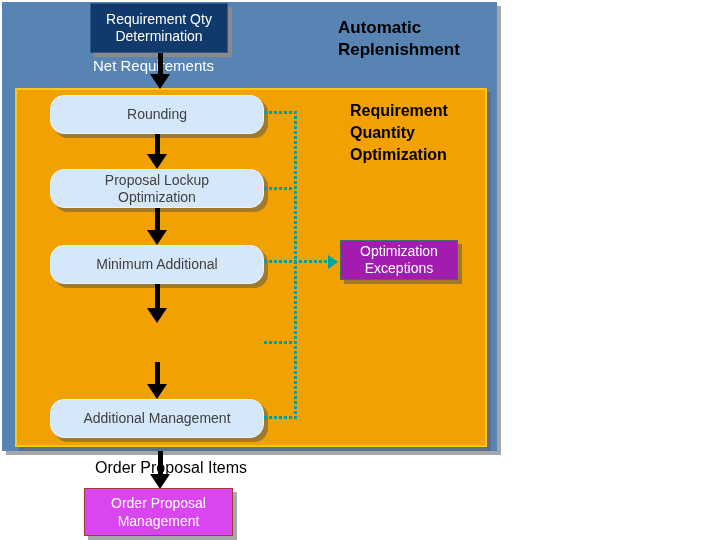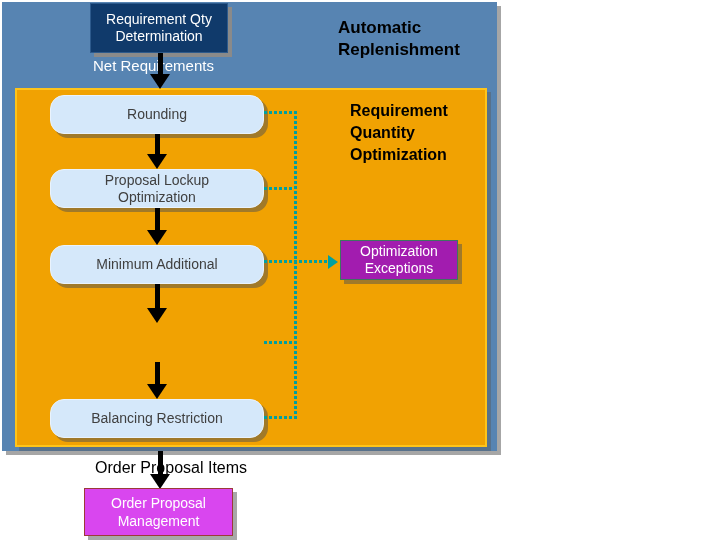--- a/index.html
+++ b/index.html
@@ -120,21 +120,21 @@
   <div class="node step-box step-3">
     <span class="lbl">Minimum Additional</span>
   </div>
   <div class="shaft s4"></div>
   <div class="head h4"></div>
 
   <div class="shaft s5"></div>
   <div class="head h5"></div>
 
   <div class="node step-box step-5">
-    <span class="lbl">Balancing Restriction</span>
+    <span class="lbl">Additional Management</span>
   </div>
 
   <div class="dot-v"></div>
   <div class="dot-h stub-1"></div>
   <div class="dot-h stub-2"></div>
   <div class="dot-h stub-main"></div>
   <div class="dot-h stub-4"></div>
   <div class="dot-h stub-5"></div>
   <div class="teal-head"></div>
 

